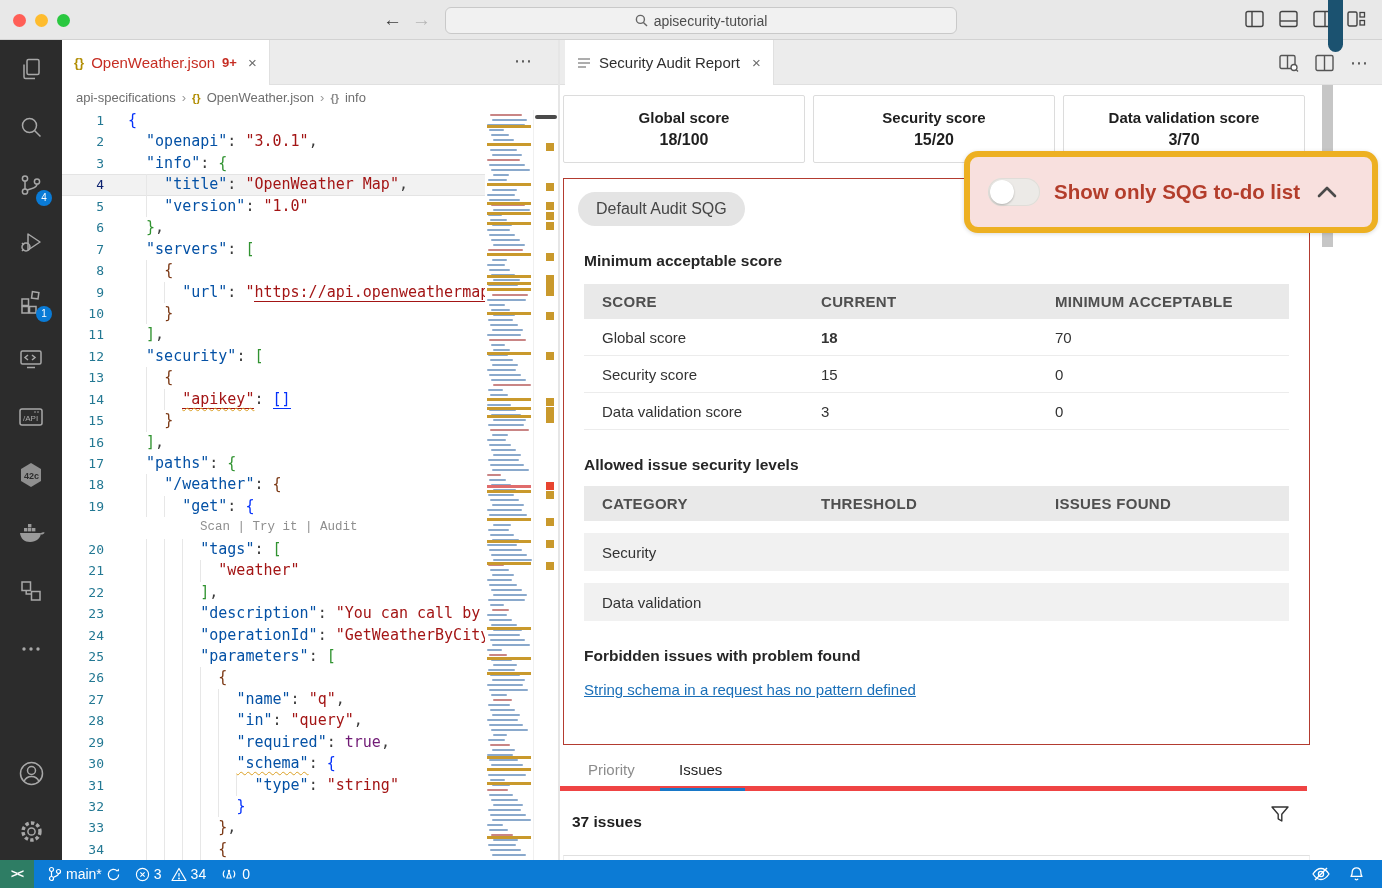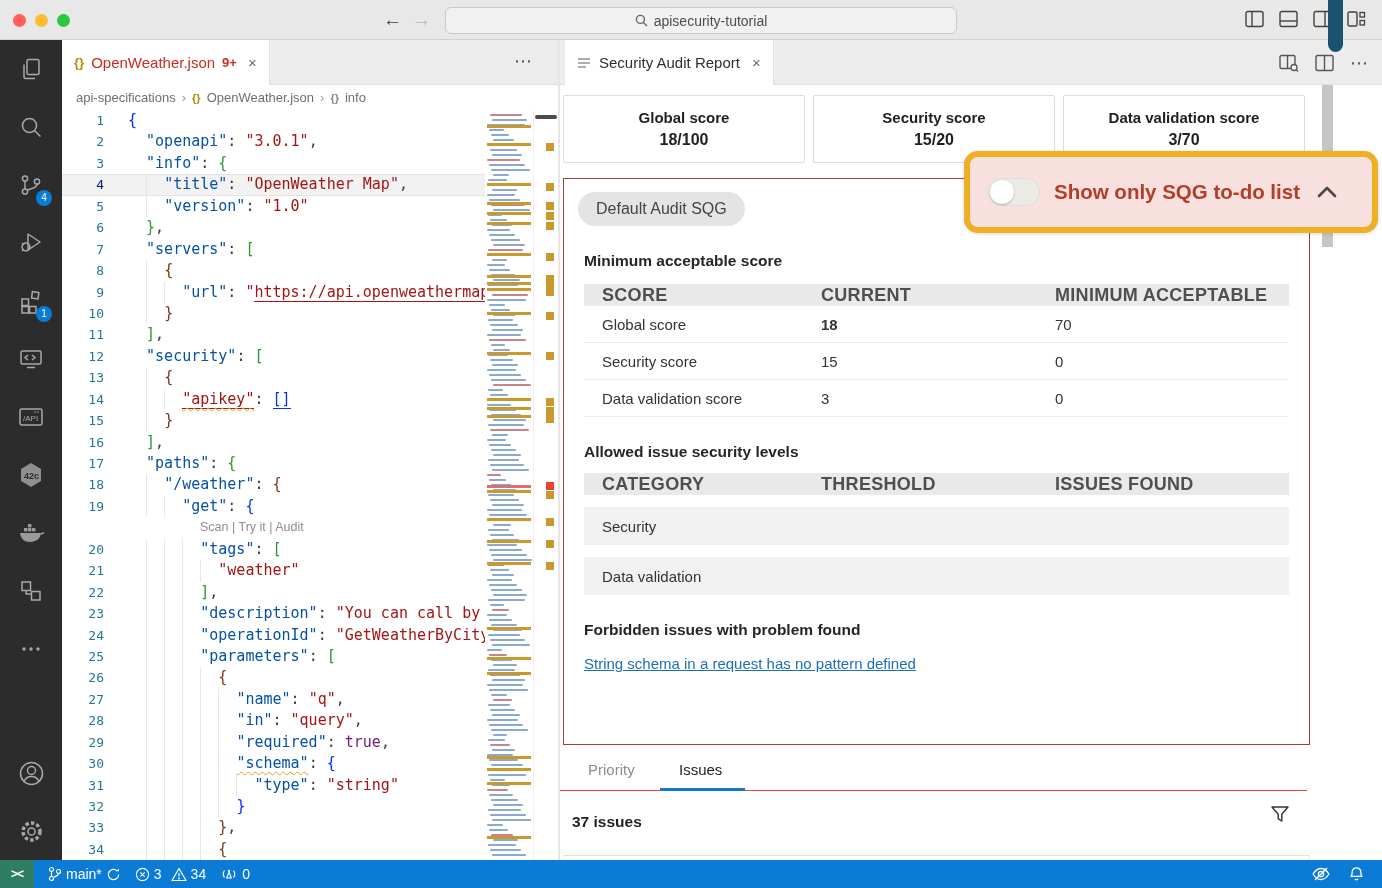--- a/index.html
+++ b/index.html
@@ -37,21 +37,21 @@
     align-items:center;gap:6px;padding-left:14px;font-size:13px;color:#6e6e6e;}
   .bc-sep{color:#9a9a9a;}
   .code{position:absolute;left:0;top:70px;width:496px;height:750px;overflow:hidden;background:#fff;}
   .crow{position:relative;display:flex;height:21.45px;line-height:21.45px;white-space:pre;}
   .crow.hl{background:#f2f2f2;box-shadow:inset 0 1px 0 #e4e4e4,inset 0 -1px 0 #e4e4e4;}
   .gut{flex:0 0 56px;text-align:right;padding-right:14px;color:#237893;
     font-family:"DejaVu Sans Mono",monospace;font-size:13px;}
   .crow.hl .gut{color:#0b216f;}
   .ctext{font-family:"DejaVu Sans Mono",monospace;font-size:15px;padding-left:10px;position:relative;}
   .guide{position:absolute;top:0;bottom:0;border-left:1px solid #e7e7e7;}
-  .lenstxt{font-size:12.5px;color:#8e8e8e;font-family:Liberation Sans, sans-serif;}
+  .lenstxt{font-size:12.5px;color:#8e8e8e;font-family:Liberation Mono, monospace;}
   .tk-k{color:#0451a5}.tk-s{color:#a31515}.tk-p{color:#3b3b3b}.tk-b1{color:#0431fa}
   .tk-b2{color:#319331}.tk-b3{color:#7b3814}.tk-bool{color:#701a75}
   .u{border-bottom:1px solid currentColor;}
   .wavy{text-decoration:underline wavy #dba024;text-decoration-thickness:1px;text-underline-offset:3px;}
   .minimap{position:absolute;left:423px;top:0;width:48px;height:750px;background:#fff;overflow:hidden;cursor:pointer;}
   .mm-row{position:absolute;height:2px;border-radius:1px;}
   .mm-warn{position:absolute;left:2px;width:44px;height:3px;background:#c9992c;}
   .mm-err{position:absolute;left:2px;width:44px;height:3px;background:#e06c6c;}
   .ruler{position:absolute;left:471px;top:0;width:25px;height:750px;background:#fff;border-left:1px solid #f0f0f0;}
   .ruler-dash{position:absolute;left:1px;top:5px;width:22px;height:4px;background:#4a4a4a;border-radius:2px;}
@@ -69,31 +69,31 @@
     border-radius:2px;text-align:center;padding-top:13px;}
   .card .c-label{font-size:15px;font-weight:bold;color:#1f1f1f;}
   .card .c-value{font-size:16px;font-weight:bold;color:#1f1f1f;margin-top:5px;}
   .sqg-box{position:absolute;left:3px;top:93px;width:747px;height:567px;border:1px solid #b33b30;background:#fff;}
   .sqg-banner{height:37px;background:#f6dddd;border-bottom:1px solid #c96a5f;display:flex;align-items:center;
     gap:8px;padding:0 14px;color:#a33b2c;font-size:16px;}
   .sqg-pill{display:inline-block;margin:13px 0 0 14px;background:#e4e4e4;border-radius:17px;height:34px;
     line-height:34px;padding:0 18px;font-size:16px;color:#454545;cursor:pointer;}
   .sec-heading{margin:26px 0 0 20px;font-size:15.5px;font-weight:bold;color:#262626;}
   .rtable{margin:14px 20px 0 20px;}
-  .rt-head{display:flex;background:#e9e9e9;height:22px;align-items:center;font-size:18px;font-weight:bold;
+  .rt-head{display:flex;background:#e9e9e9;height:35px;align-items:center;font-size:15px;font-weight:bold;
     color:#4f4f4f;letter-spacing:.3px;}
   .rt-row{display:flex;height:37px;align-items:center;border-bottom:1px solid #ececec;font-size:15px;color:#333;}
   .rt-c1{width:237px;padding-left:18px;}
   .rt-c2{width:234px;}
   .rt-c3{flex:1;}
   .rt-head .rt-c1{padding-left:18px;}
   .lv-row{display:flex;height:38px;align-items:center;background:#f1f1f1;margin-top:12px;font-size:15px;color:#333;}
   .forbidden-link{display:inline-block;margin:16px 0 0 20px;color:#1a6fb8;text-decoration:underline;
     font-size:15px;cursor:pointer;}
-  .pi-tabs{position:absolute;left:0;top:673px;width:747px;height:33px;border-bottom:1px solid #ef4444;}
+  .pi-tabs{position:absolute;left:0;top:673px;width:747px;height:33px;border-bottom:5px solid #ef4444;}
   .pi-tab{position:absolute;top:3px;font-size:15px;cursor:pointer;}
   .pi-underline{position:absolute;left:100px;top:30px;width:85px;height:3px;background:#1878c8;}
   .issues-count{position:absolute;left:12px;top:728px;font-size:15.5px;font-weight:bold;color:#1f1f1f;}
   .funnel{position:absolute;left:710px;top:720px;cursor:pointer;}
   .next-item-line{position:absolute;left:3px;top:770px;width:747px;border-top:1px solid #e0e0e0;height:6px;
     border-left:1px solid #eee;border-right:1px solid #eee;}
   .pscroll{position:absolute;left:762px;top:43px;width:11px;height:164px;background:#c6c6c6;z-index:1;}
   .bluepill{position:absolute;left:1328px;top:0;width:15px;height:52px;background:#1b5270;
     border-radius:0 0 8px 8px;z-index:9;}
   

